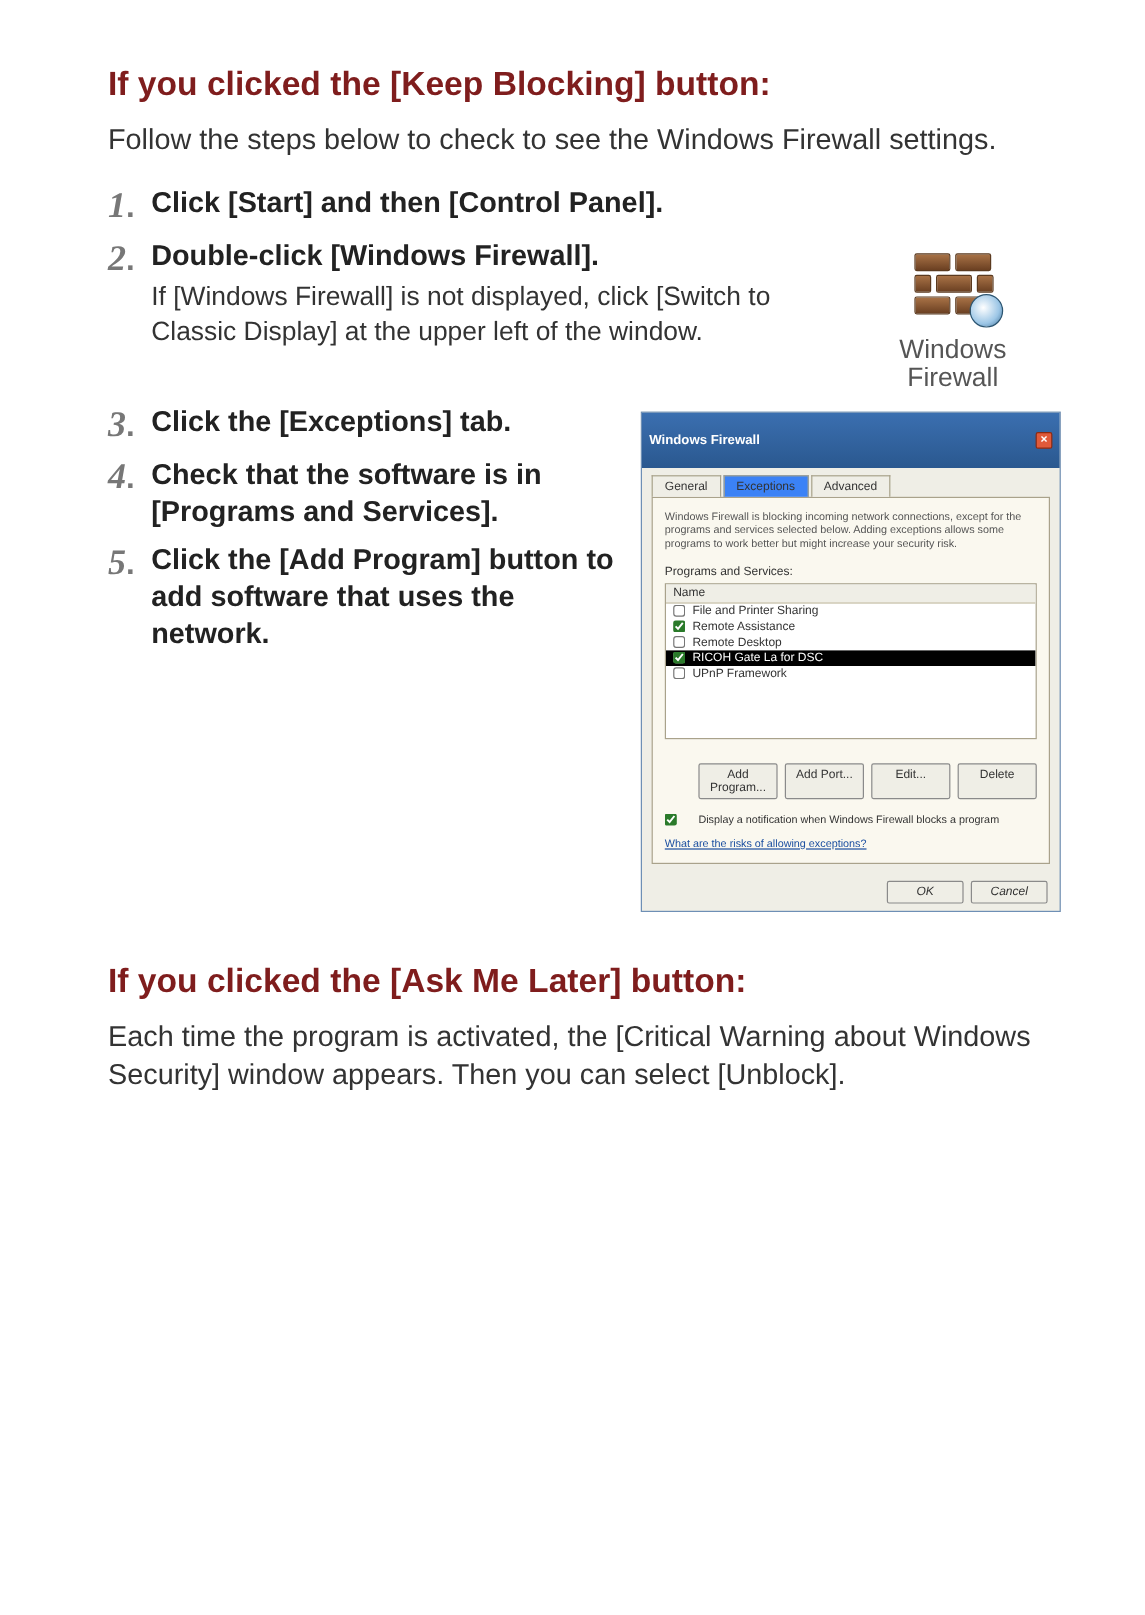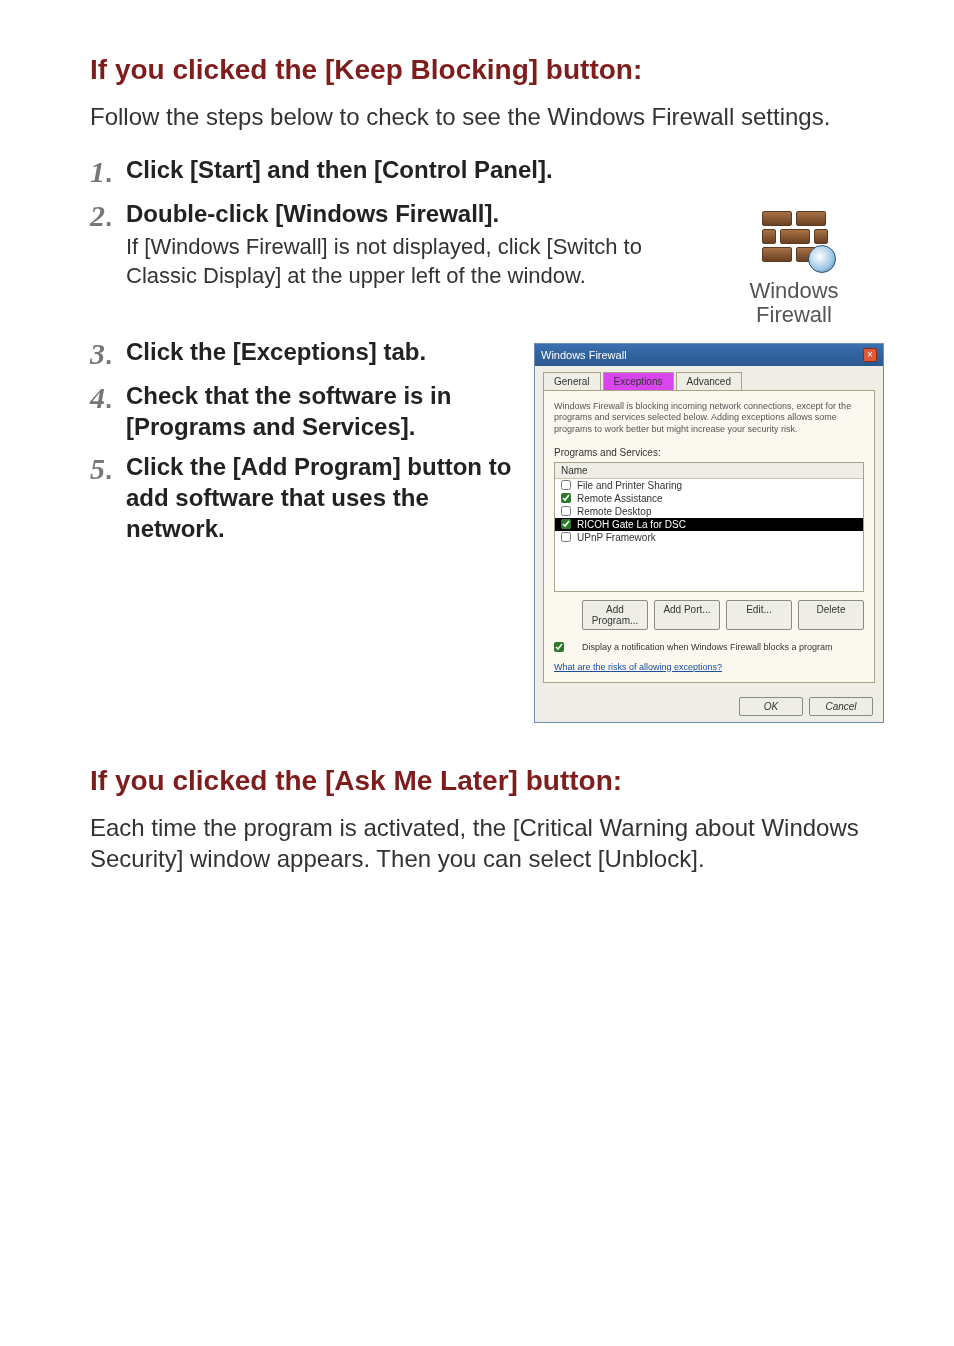--- a/index.html
+++ b/index.html
@@ -30,34 +30,34 @@
   .wf-icon .b3 { width: 14px; height: 15px; top: 22px; left: 4px; border-radius: 2px; }
   .wf-icon .b4 { width: 30px; height: 15px; top: 22px; left: 22px; border-radius: 2px; }
   .wf-icon .b5 { width: 14px; height: 15px; top: 22px; left: 56px; border-radius: 2px; }
   .wf-icon .b6 { width: 30px; height: 15px; top: 40px; left: 4px; border-radius: 2px; }
   .wf-icon .b7 { width: 30px; height: 15px; top: 40px; left: 38px; border-radius: 2px; }
   .wf-icon .globe { position: absolute; width: 28px; height: 28px; background: radial-gradient(circle at 40% 40%, #fff, #9cc6e6 60%, #3a6b92); border-radius: 50%; bottom: -4px; right: -6px; border: 1px solid #2b5470; }
   .wf-label { font-family: Tahoma, Arial, sans-serif; font-size: 22px; color: #555; line-height: 1.1; }
 
   
   .dlg { width: 350px; border: 1px solid #6e8fb5; font-family: Tahoma, Arial, sans-serif; font-size: 10px; color: #333; background: #efeee6; margin-top: 6px; }
-  .dlg-title { background: linear-gradient(#3b6fb0, #2a588f); color: #fff; padding: 4px 6px; display: flex; align-items: center; justify-content: space-between; font-weight: 400; font-size: 11px; }
+  .dlg-title { background: linear-gradient(#3b6fb0, #2a588f); color: #fff; padding: 16px 6px; display: flex; align-items: center; justify-content: space-between; font-weight: 700; font-size: 11px; }
   .dlg-title .close { width: 14px; height: 14px; background: #e05a3a; color: #fff; display: flex; align-items: center; justify-content: center; border: 1px solid #8b2a12; font-size: 10px; line-height: 1; border-radius: 2px; }
   .tabs { display: flex; gap: 2px; padding: 6px 8px 0 8px; }
   .tab { padding: 3px 10px; border: 1px solid #a9a28b; border-bottom: none; background: #efeee6; font-size: 10px; }
-  .tab.active { background: #d946ef; }
+  .tab.active { background: #3b82f6; }
   .tab-panel { border: 1px solid #a9a28b; margin: 0 8px 8px 8px; background: #faf8ef; padding: 10px; }
   .tp-text { font-size: 9px; line-height: 1.25; color: #555; margin-bottom: 12px; }
   .tp-label { font-size: 10px; margin-bottom: 4px; }
   .listbox { border: 1px solid #a9a28b; background: #fff; height: 130px; overflow: hidden; }
   .listbox .hdr { background: #efeee6; border-bottom: 1px solid #c9c2ab; padding: 2px 6px; font-size: 10px; }
   .li { display: flex; align-items: center; gap: 6px; padding: 1px 6px; font-size: 10px; }
   .li input[type="checkbox"] { width: 10px; height: 10px; accent-color: #2a7a2a; }
   .li.selected { background: #000000; color: #fff; }
-  .btnrow { display: flex; gap: 6px; margin-top: 8px; padding-left: 28px; }
+  .btnrow { display: flex; gap: 6px; margin-top: 20px; padding-left: 28px; }
   .winbtn { flex: 1; border: 1px solid #8a8a8a; background: #efeee6; padding: 3px 4px; font-size: 10px; text-align: center; border-radius: 2px; }
   .notif { display: flex; align-items: center; gap: 18px; margin-top: 12px; font-size: 9px; }
   .notif input { width: 10px; height: 10px; accent-color: #2a7a2a; }
   .risklink { color: #1b4fa0; text-decoration: underline; font-size: 9px; margin-top: 10px; display: inline-block; }
   .dlg-footer { display: flex; justify-content: flex-end; gap: 6px; padding: 6px 10px; }
   .dlg-footer .winbtn { flex: 0 0 auto; width: 64px; font-style: italic; }
 
   .page-footer { position: absolute; left: 0; bottom: 50px; width: 100%; }
   .page-footer .line { border-top: 1px solid #bbb; margin: 0 70px 0 0; }
   .page-num-box { border: 1px solid #bbb; display: inline-block; padding: 6px 14px; font-size: 20px; margin-top: -1px; }

